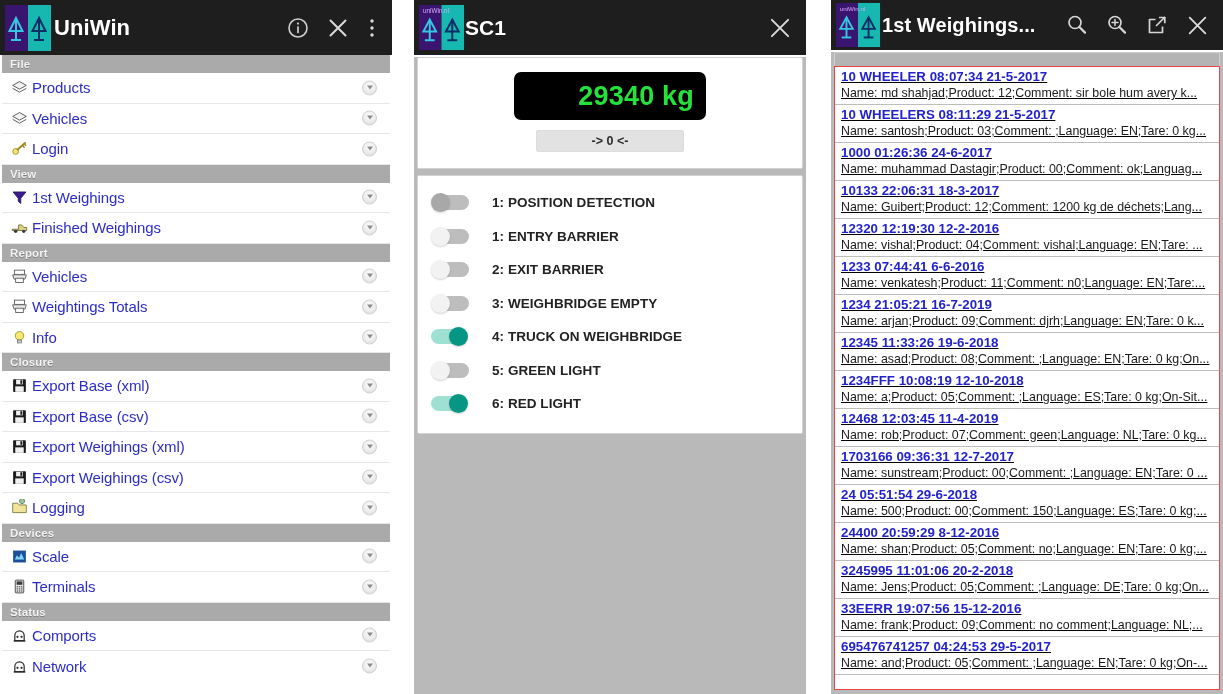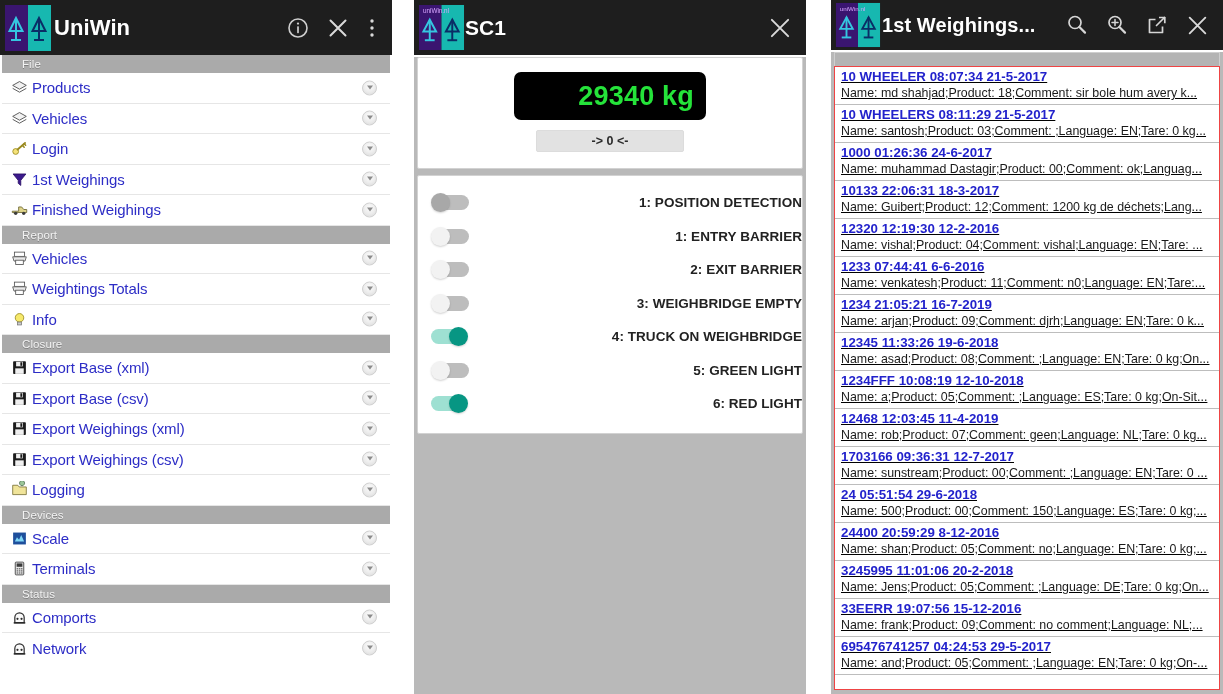--- a/index.html
+++ b/index.html
@@ -69,22 +69,22 @@
   .menu-scroll {
     height: 639px;
     background: #ffffff;
     overflow: hidden;
     padding: 0 2px 0 2px;
   }
   .sec-header {
     background: #aaaaaa;
     color: #f2f2f2;
     font-size: 11.5px;
-    font-weight: 400;
-    padding: 2px 0 2px 20px;
+    font-weight: 700;
+    padding: 2px 0 2px 8px;
     line-height: 14px;
     height: 18px;
     letter-spacing: .1px;
     text-shadow: 0 1px 0 rgba(0,0,0,.25);
   }
   .menu-row {
     height: 30.5px;
     border-bottom: 1px solid #e6e6e6;
     display: flex; align-items: center;
     background: #ffffff;
@@ -171,21 +171,20 @@
   }
   .card-io {
     margin-top: 6px;
     padding: 10px 0 12px 0;
   }
   .io-row {
     display: flex; align-items: center;
     height: 33.5px;
     padding-left: 13px;
     cursor: pointer;
-    justify-content: space-between;
   }
   .toggle {
     width: 40px; height: 17px;
     position: relative;
     flex: 0 0 auto;
     margin-right: 21px;
   }
   .toggle .track {
     position: absolute; left: 8px; top: 1px;
     width: 30px; height: 15px;
@@ -331,20 +330,21 @@
           <span class="m-icon">
             <svg width="17" height="17" viewBox="0 0 20 20">
               <circle cx="5.5" cy="13.5" r="3.4" fill="#f5e27a" stroke="#9a8a20" stroke-width="1"></circle>
               <path d="M7.8 11.2 L16.5 3.5" stroke="#9a8a20" stroke-width="2.2" stroke-linecap="round"></path>
               <path d="M13.5 6.5 L15.5 8.5 M15.5 4.5 L17.2 6.2" stroke="#9a8a20" stroke-width="1.8" stroke-linecap="round"></path>
             </svg>
           </span>
           <span class="m-label">Login</span>
           <span class="m-chev"></span>
         </div>
+        <div class="sec-header">View</div>
         <div class="menu-row">
           <span class="m-icon">
             <svg width="17" height="17" viewBox="0 0 20 20">
               <path d="M2.5 3.5 L17.5 3.5 L11.5 11 L11.5 17 L8.5 14.5 L8.5 11 Z" fill="#3b1a8c" stroke="#2a1166" stroke-width="1"></path>
             </svg>
           </span>
           <span class="m-label">1st Weighings</span>
           <span class="m-chev"></span>
         </div>
         <div class="menu-row">
@@ -654,21 +654,21 @@
           </svg>
         </span>
       </span>
     </div>
 
     <div class="right-body">
       <div class="list-topbar"></div>
       <div class="wlist" id="weigh-list">
           <div class="wrow">
             <div class="wrow-title">10 WHEELER 08:07:34 21-5-2017</div>
-            <div class="wrow-sub">Name: md shahjad;Product: 18;Comment: sir bole hum avery k...</div>
+            <div class="wrow-sub">Name: md shahjad;Product: 12;Comment: sir bole hum avery k...</div>
           </div>
           <div class="wrow">
             <div class="wrow-title">10 WHEELERS 08:11:29 21-5-2017</div>
             <div class="wrow-sub">Name: santosh;Product: 03;Comment: ;Language: EN;Tare: 0 kg...</div>
           </div>
           <div class="wrow">
             <div class="wrow-title">1000 01:26:36 24-6-2017</div>
             <div class="wrow-sub">Name: muhammad Dastagir;Product: 00;Comment: ok;Languag...</div>
           </div>
           <div class="wrow">

